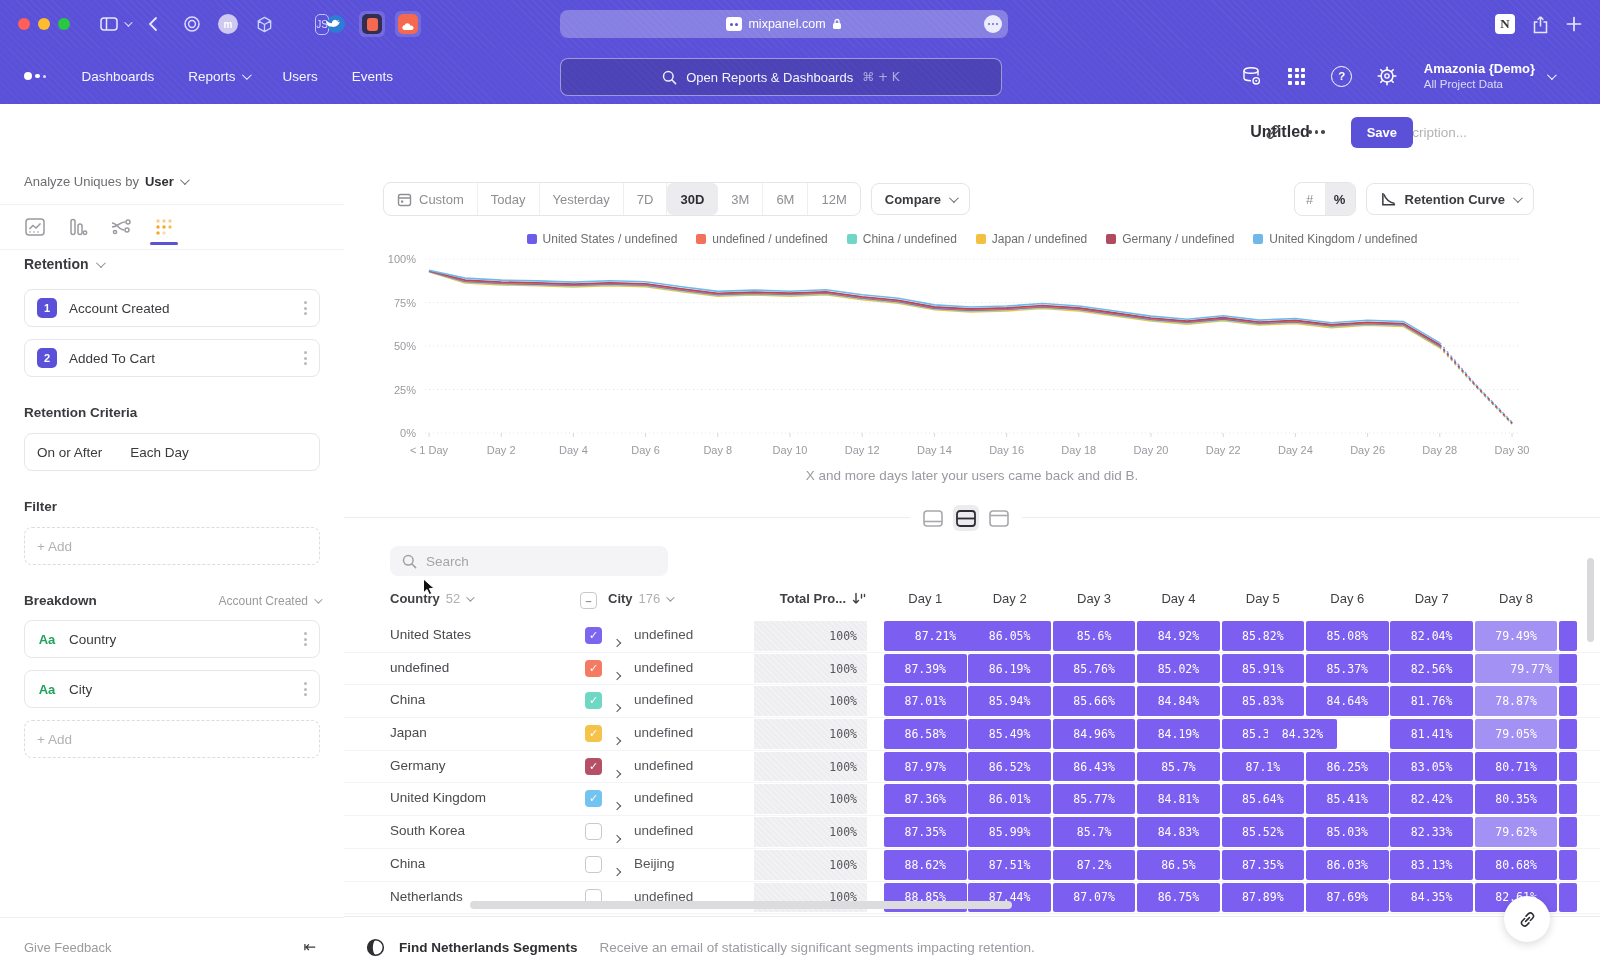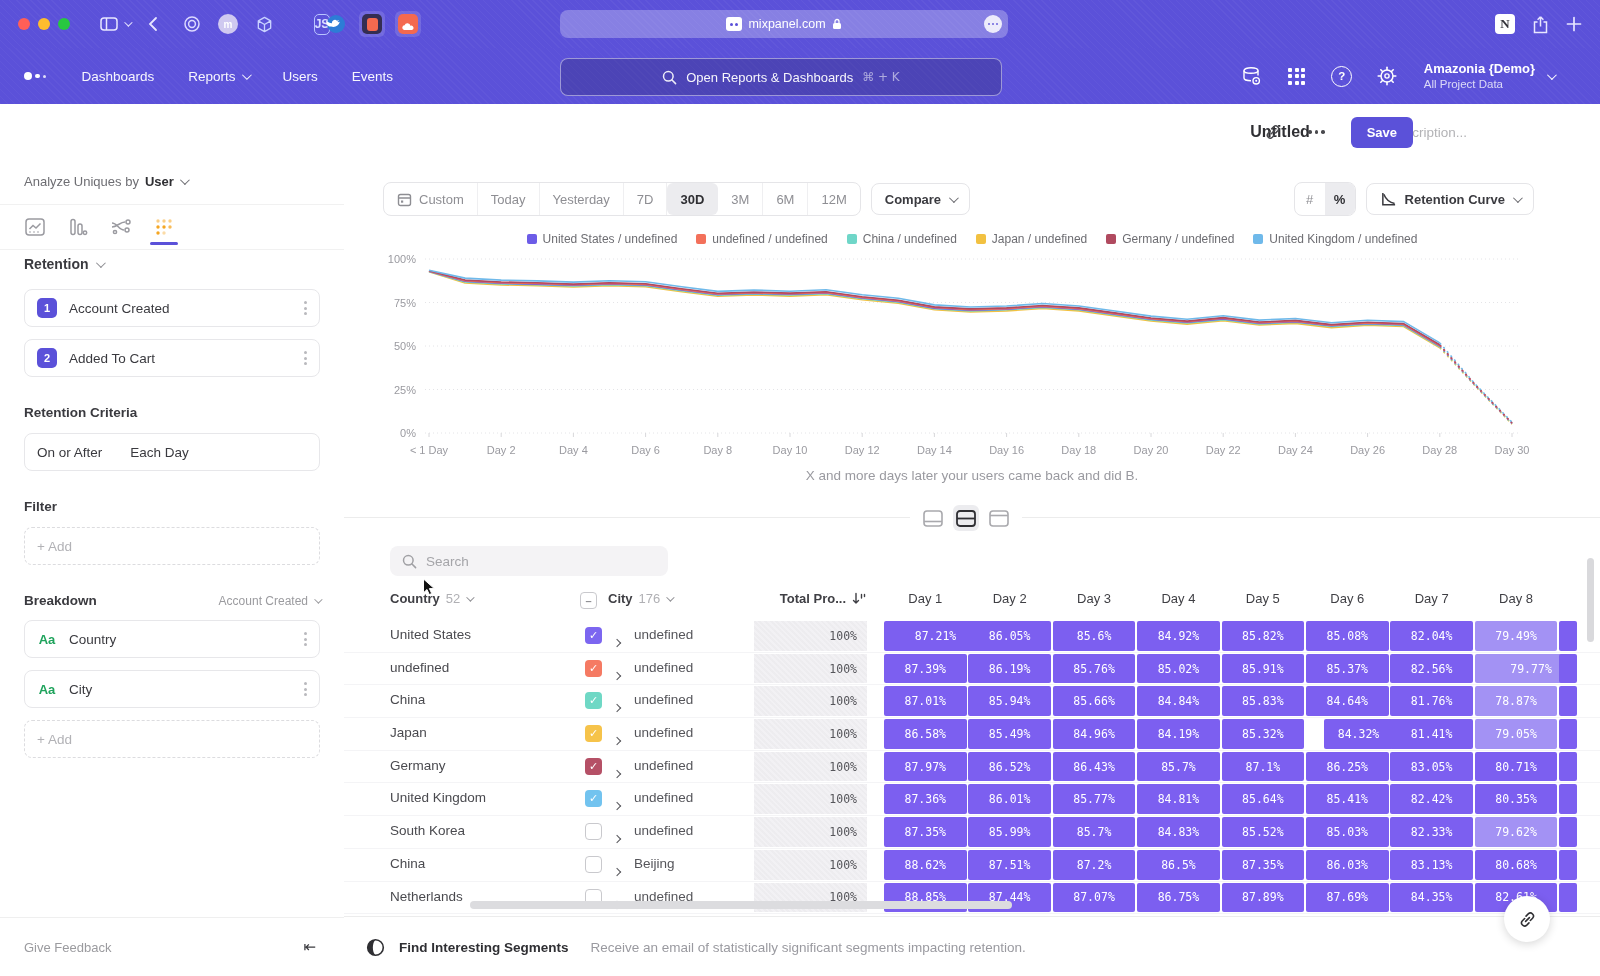--- a/index.html
+++ b/index.html
@@ -153,21 +153,21 @@
     </span>
     <span class="extic" style="background:transparent">
       <span style="width:20px;height:20px;border-radius:50%;background:#cfc9f0;color:#fff;font-size:10px;display:flex;align-items:center;justify-content:center;font-weight:700;">m</span>
     </span>
     <span class="extic" style="background:transparent">
       <svg width="19" height="19" viewBox="0 0 20 20">
           <path d="M10 2.5 L16.5 6.2 V13.8 L10 17.5 L3.5 13.8 V6.2 Z M3.5 6.2 L10 10 L16.5 6.2 M10 10 V17.5" fill="none" stroke="#c9d2ff" stroke-width="1.4" stroke-linejoin="round"></path>
         </svg>
     </span>
     <span class="extic" style="background:transparent">
-      <span style="width:19px;height:19px;border:1.6px solid #b9c4ff;border-radius:5px;color:#d8deff;font-size:12px;font-weight:700;display:flex;align-items:center;justify-content:center;margin-left:44px;">JS</span>
+      <span style="width:19px;height:19px;border:1.6px solid #b9c4ff;border-radius:5px;color:#d8deff;font-size:10px;font-weight:400;display:flex;align-items:center;justify-content:center;margin-left:44px;">JS</span>
     </span>
     <span class="extic" style="background:transparent">
       <svg width="20" height="20" viewBox="0 0 20 20">
           <circle cx="10" cy="10" r="9" fill="#2d7cd6"></circle>
           <path d="M5.2 12.6 c3.8 1.2 7.6 -.8 8.6 -4.8 c-.9 .4 -1.8 .45 -2.4 .3 c.9 -.7 1.4 -1.5 1.6 -2.2 c-.7 .45 -1.4 .65 -2.1 .75 a2.9 2.9 0 0 0 -4.9 2.6 c-2.3 -.2 -4.2 -1.3 -5.5 -2.8 c-.9 2.3 .1 4.7 2.7 6.15 z" fill="#fff"></path>
         </svg>
     </span>
     <span class="extic" style="background:rgba(255,255,255,.14)">
       <span style="width:20px;height:20px;border-radius:5px;background:#342d52;display:flex;align-items:center;justify-content:center;">
           <span style="width:11px;height:13px;border-radius:3px;background:#f4694f;"></span>
@@ -679,21 +679,21 @@
         <span class="country">Japan</span>
         <span class="cbx" style="background:#f6c34a">✓</span>
         <span class="exp"><span class="chvr" style="width:5px;height:5px"></span></span>
         <span class="city">undefined</span>
         <span class="total">100%</span>
         <span class="dcell" style="left: 540px; width: 82.5px;">86.58%</span>
         <span class="dcell" style="left: 624.4px; width: 82.5px;">85.49%</span>
         <span class="dcell" style="left: 708.8px; width: 82.5px;">84.96%</span>
         <span class="dcell" style="left: 793.2px; width: 82.5px;">84.19%</span>
         <span class="dcell" style="left: 877.6px; width: 82.5px;">85.32%</span>
-        <span class="dcell" style="left: 980px; width: 69px;">84.32%</span>
+        <span class="dcell" style="left: 924px; width: 69px;">84.32%</span>
         <span class="dcell" style="left: 1046.4px; width: 82.5px;">81.41%</span>
         <span class="dcell light" style="left: 1130.8px; width: 82.5px;">79.05%</span>
         <span class="dcell" style="left: 1215.2px; width: 18px;"></span>
       </div>
       <div class="trow">
         <span class="country">Germany</span>
         <span class="cbx" style="background:#b55066">✓</span>
         <span class="exp"><span class="chvr" style="width:5px;height:5px"></span></span>
         <span class="city">undefined</span>
         <span class="total">100%</span>
@@ -776,21 +776,21 @@
   <div id="hscroll"></div>
   <div id="vscroll"></div>
 
   <div id="bottombar">
     <span style="margin-left:22px;">
       <svg width="19" height="19" viewBox="0 0 19 19">
           <circle cx="9.5" cy="9.5" r="7.8" fill="none" stroke="#2f2f33" stroke-width="1.6"></circle>
           <path d="M9.5 1.7 A7.8 7.8 0 0 0 9.5 17.3 C6 14 6 5 9.5 1.7 Z" fill="#2f2f33"></path>
         </svg>
     </span>
-    <span id="fis-title">Find Interesting Segments</span>
+    <span id="fis-title">Find Netherlands Segments</span>
     <span id="fis-desc">Receive an email of statistically significant segments impacting retention.</span>
   </div>
 
   <div id="fab">
     <svg width="19" height="19" viewBox="0 0 18 18">
         <path d="M7.2 10.8 L10.8 7.2 M6.3 8.1 L4.2 10.2 a2.9 2.9 0 0 0 4.1 4.1 l2.1 -2.1 M11.7 9.9 l2.1 -2.1 a2.9 2.9 0 0 0 -4.1 -4.1 L7.6 5.8" fill="none" stroke="#2f2f33" stroke-width="1.5" stroke-linecap="round"></path>
       </svg>
   </div>
 </div>
 

